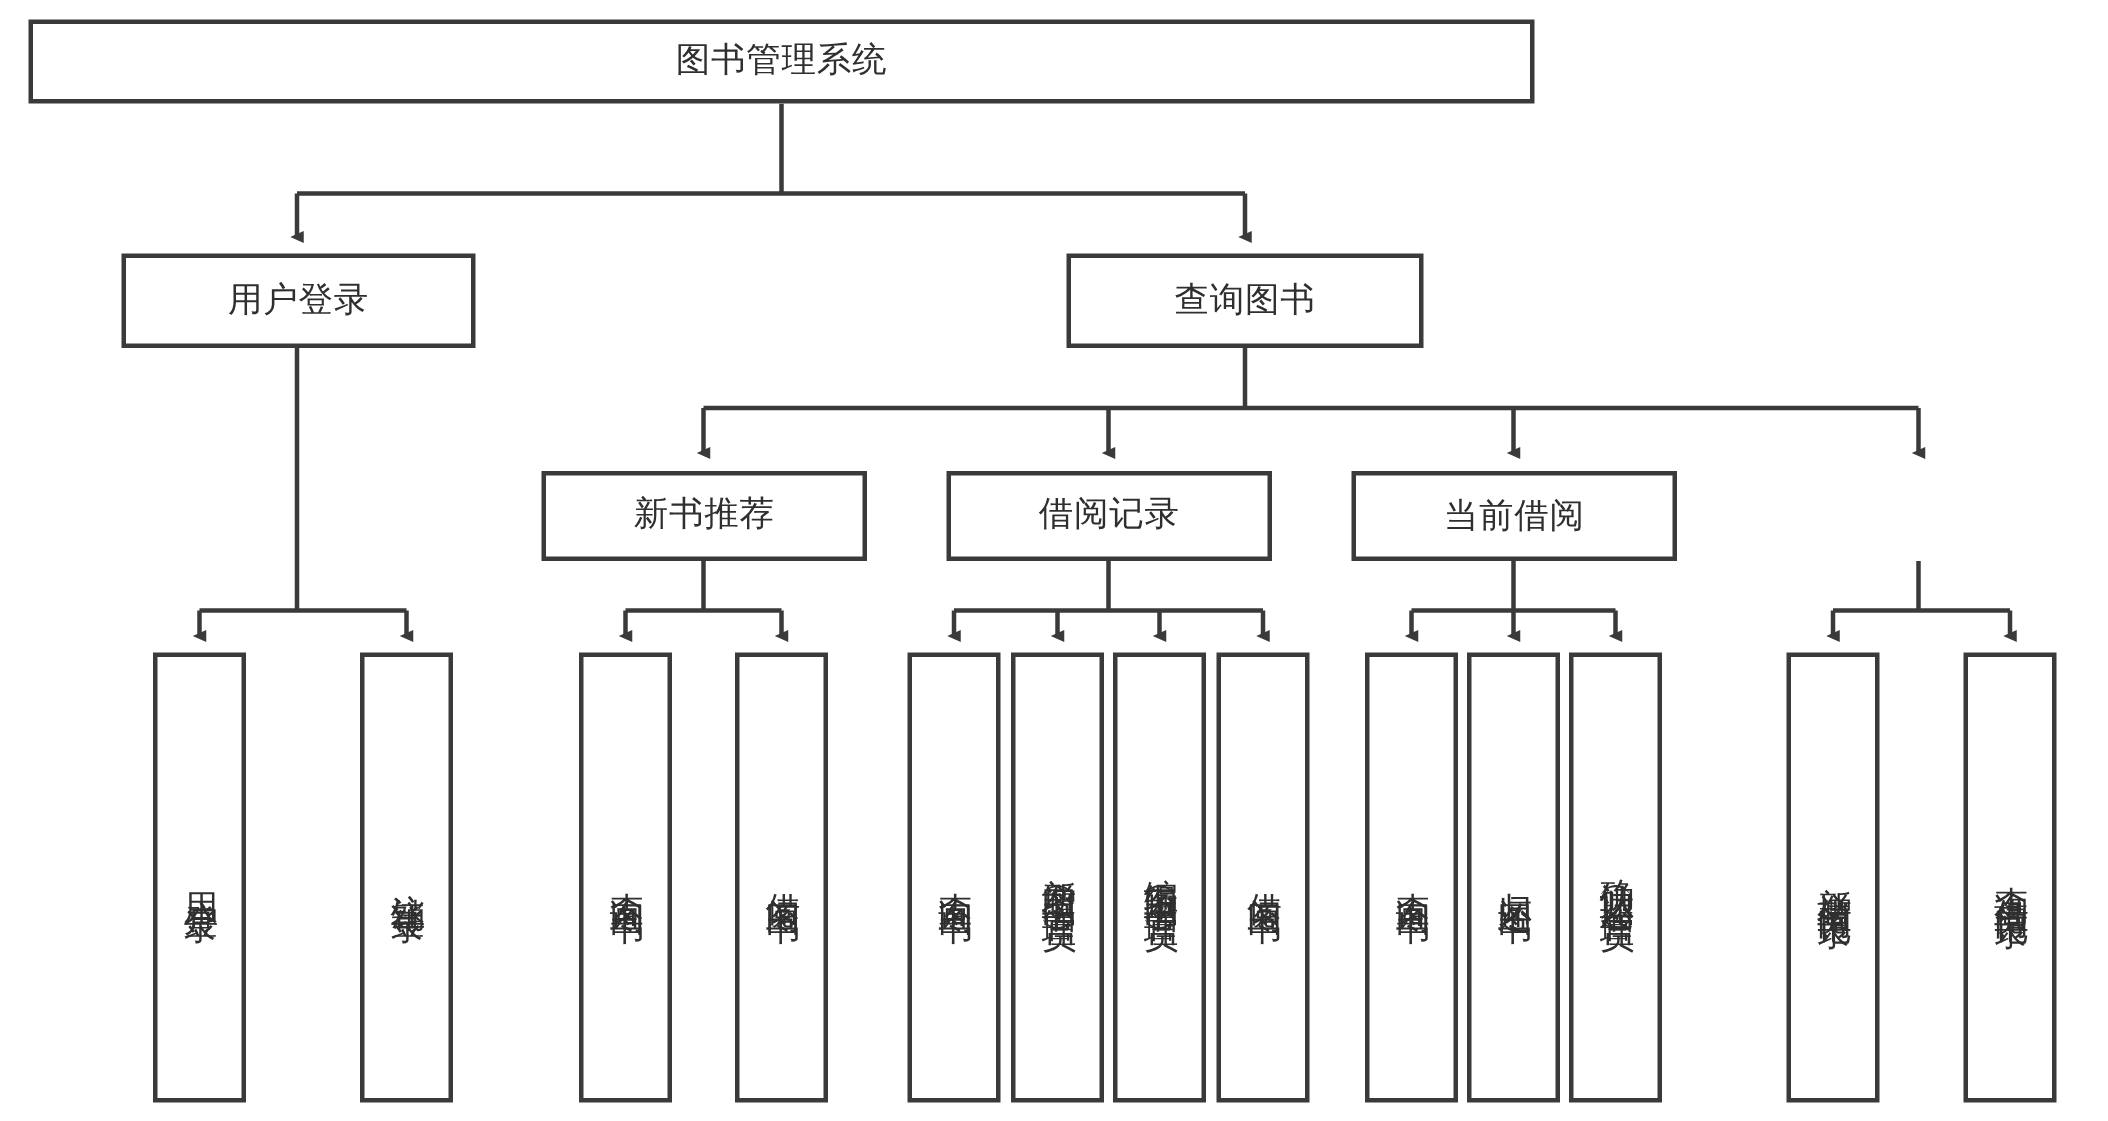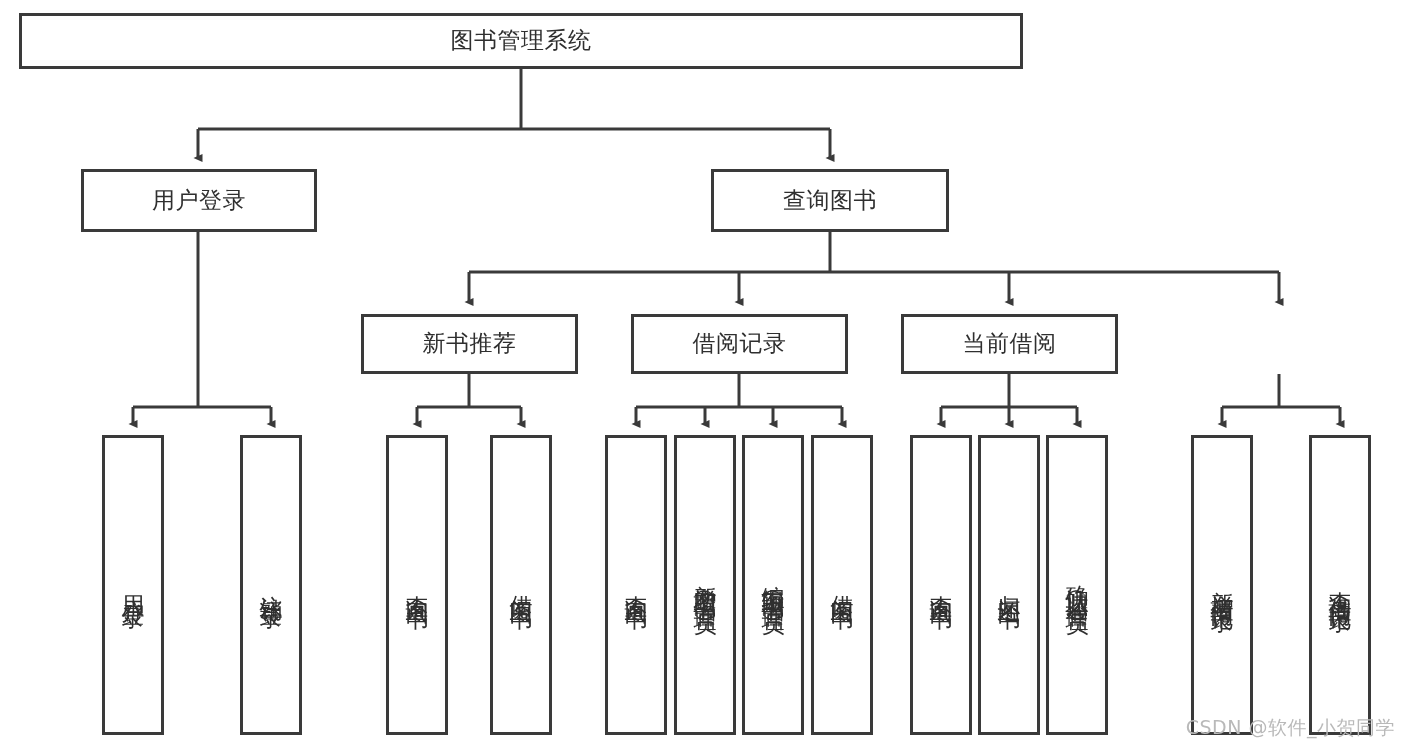--- a/index.html
+++ b/index.html
@@ -181,15 +181,14 @@
     <span class="node-label-v">确认归还（管理员）</span>
   </div>
 
   <div class="node-box leaf" style="left:1191px; top:435px; width:62px; height:300px;">
     <span class="node-label-v">新增借阅记录</span>
   </div>
   <div class="node-box leaf" style="left:1309px; top:435px; width:62px; height:300px;">
     <span class="node-label-v">查询借阅记录</span>
   </div>
 
-  <div id="watermark">CSDN @软件_小贺同学</div>
 
 </div>
 
 </body></html>

